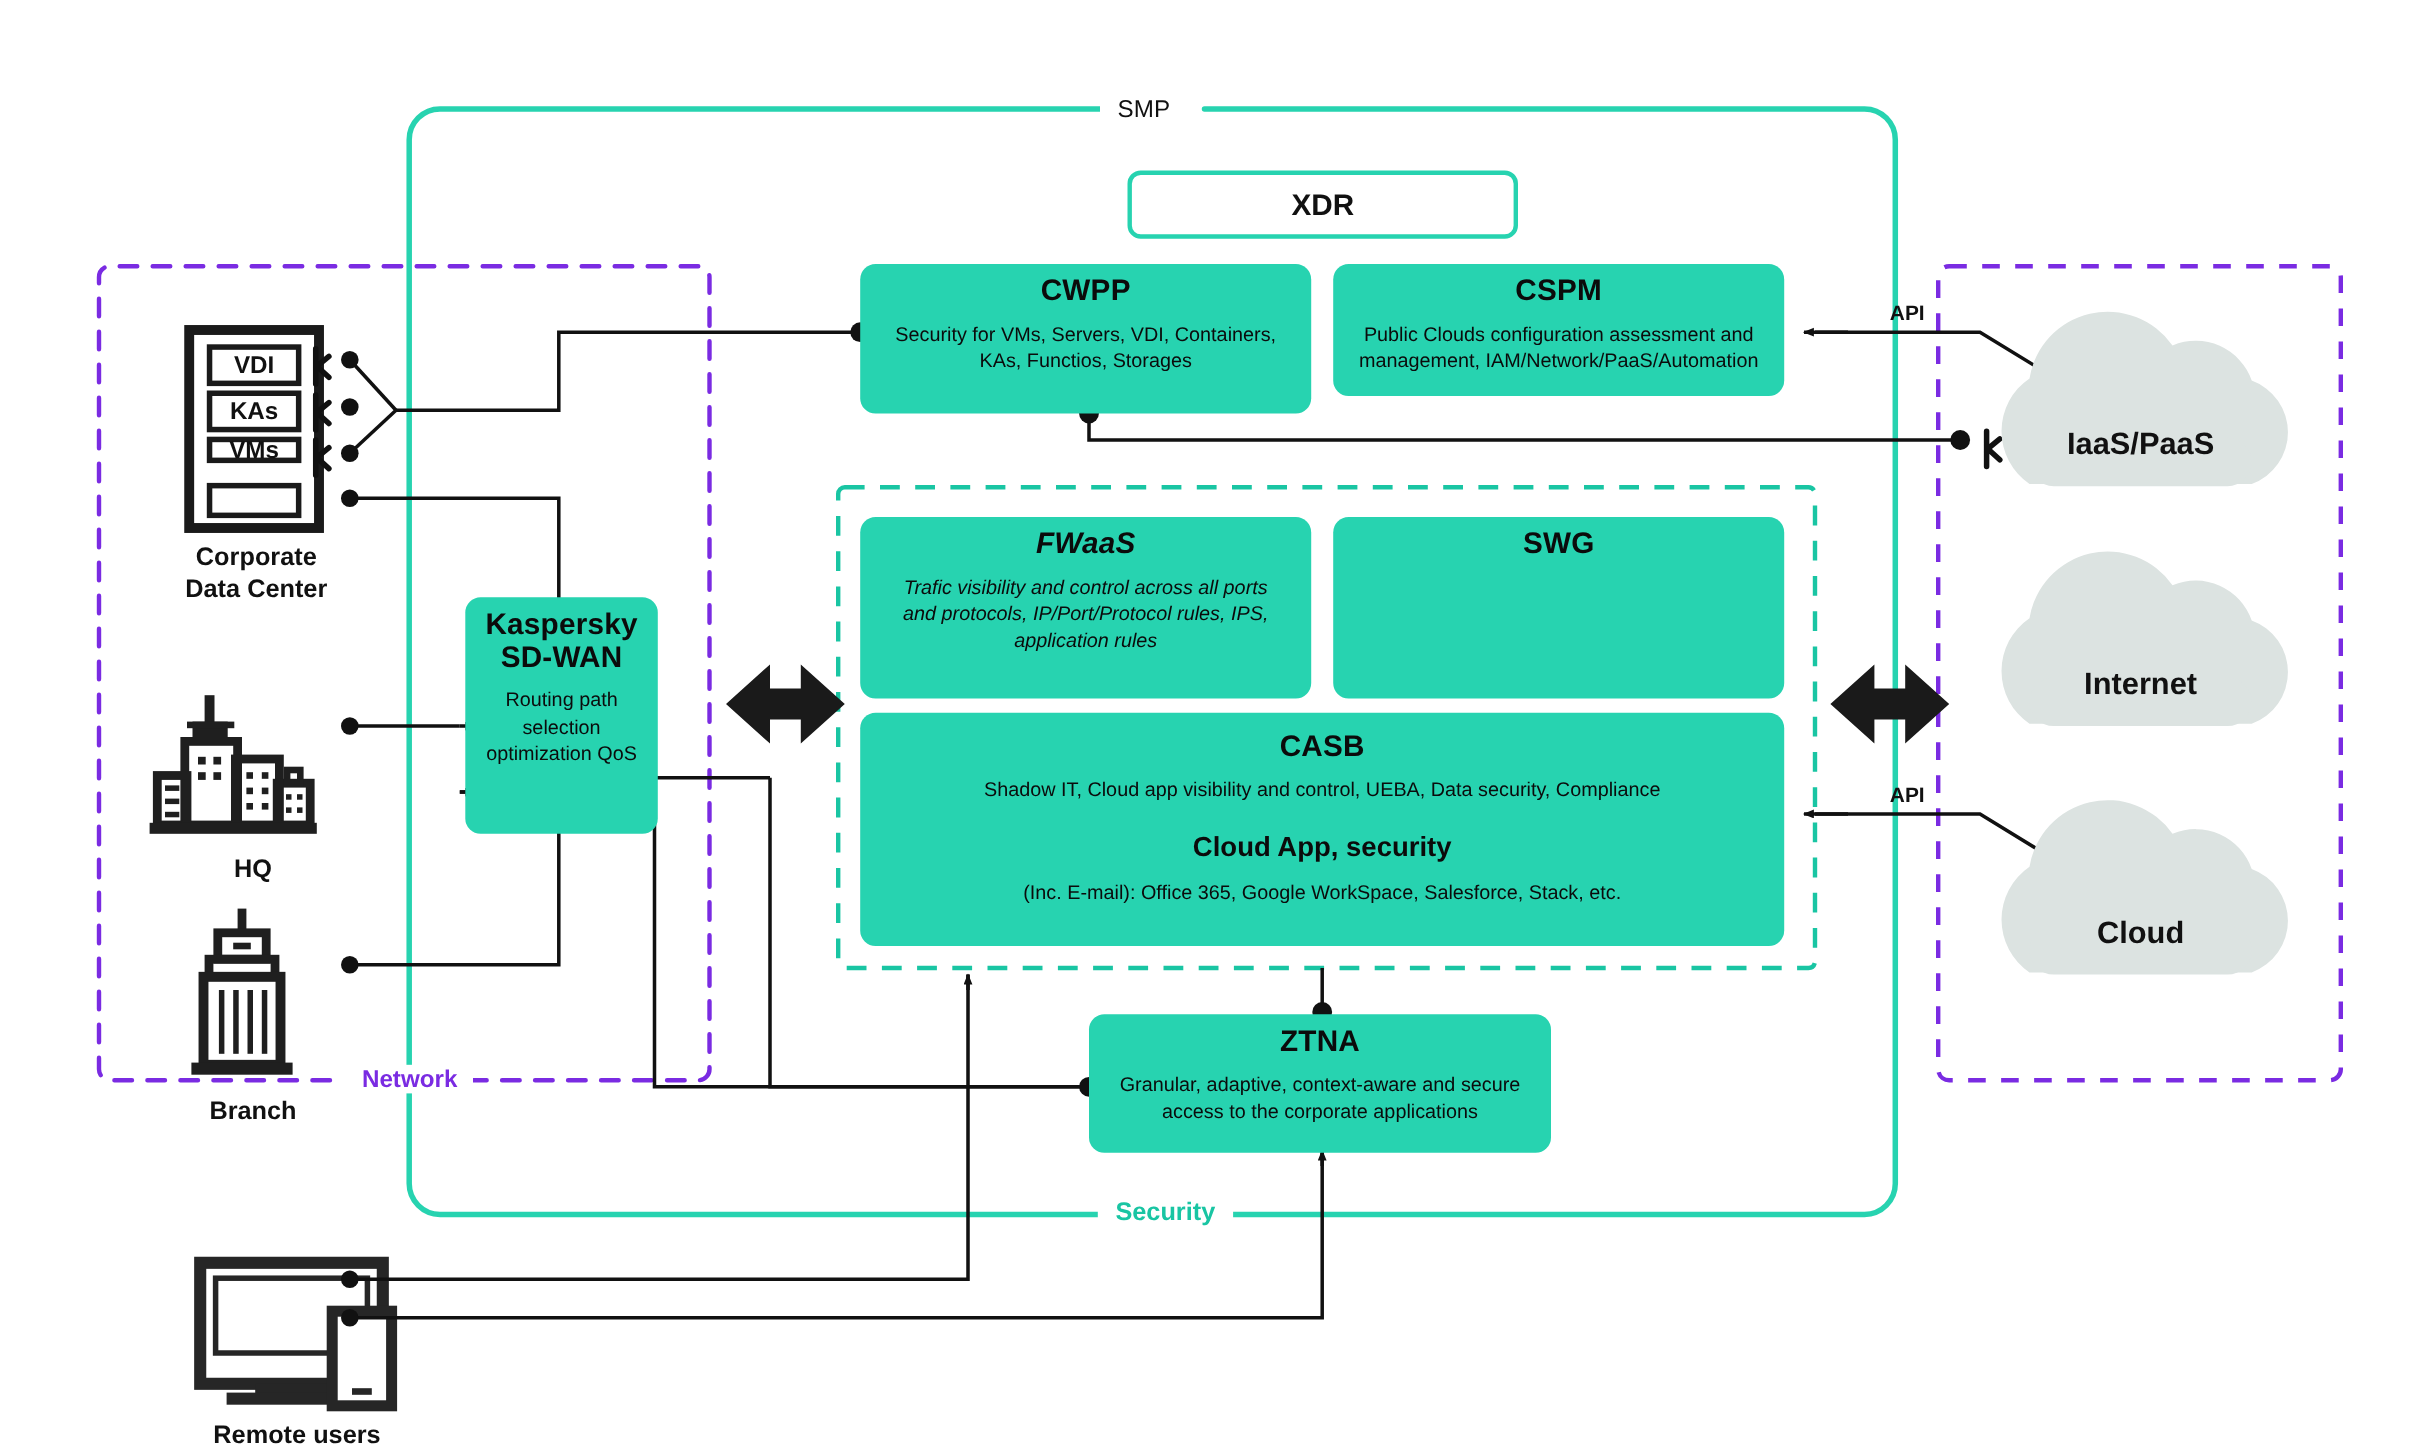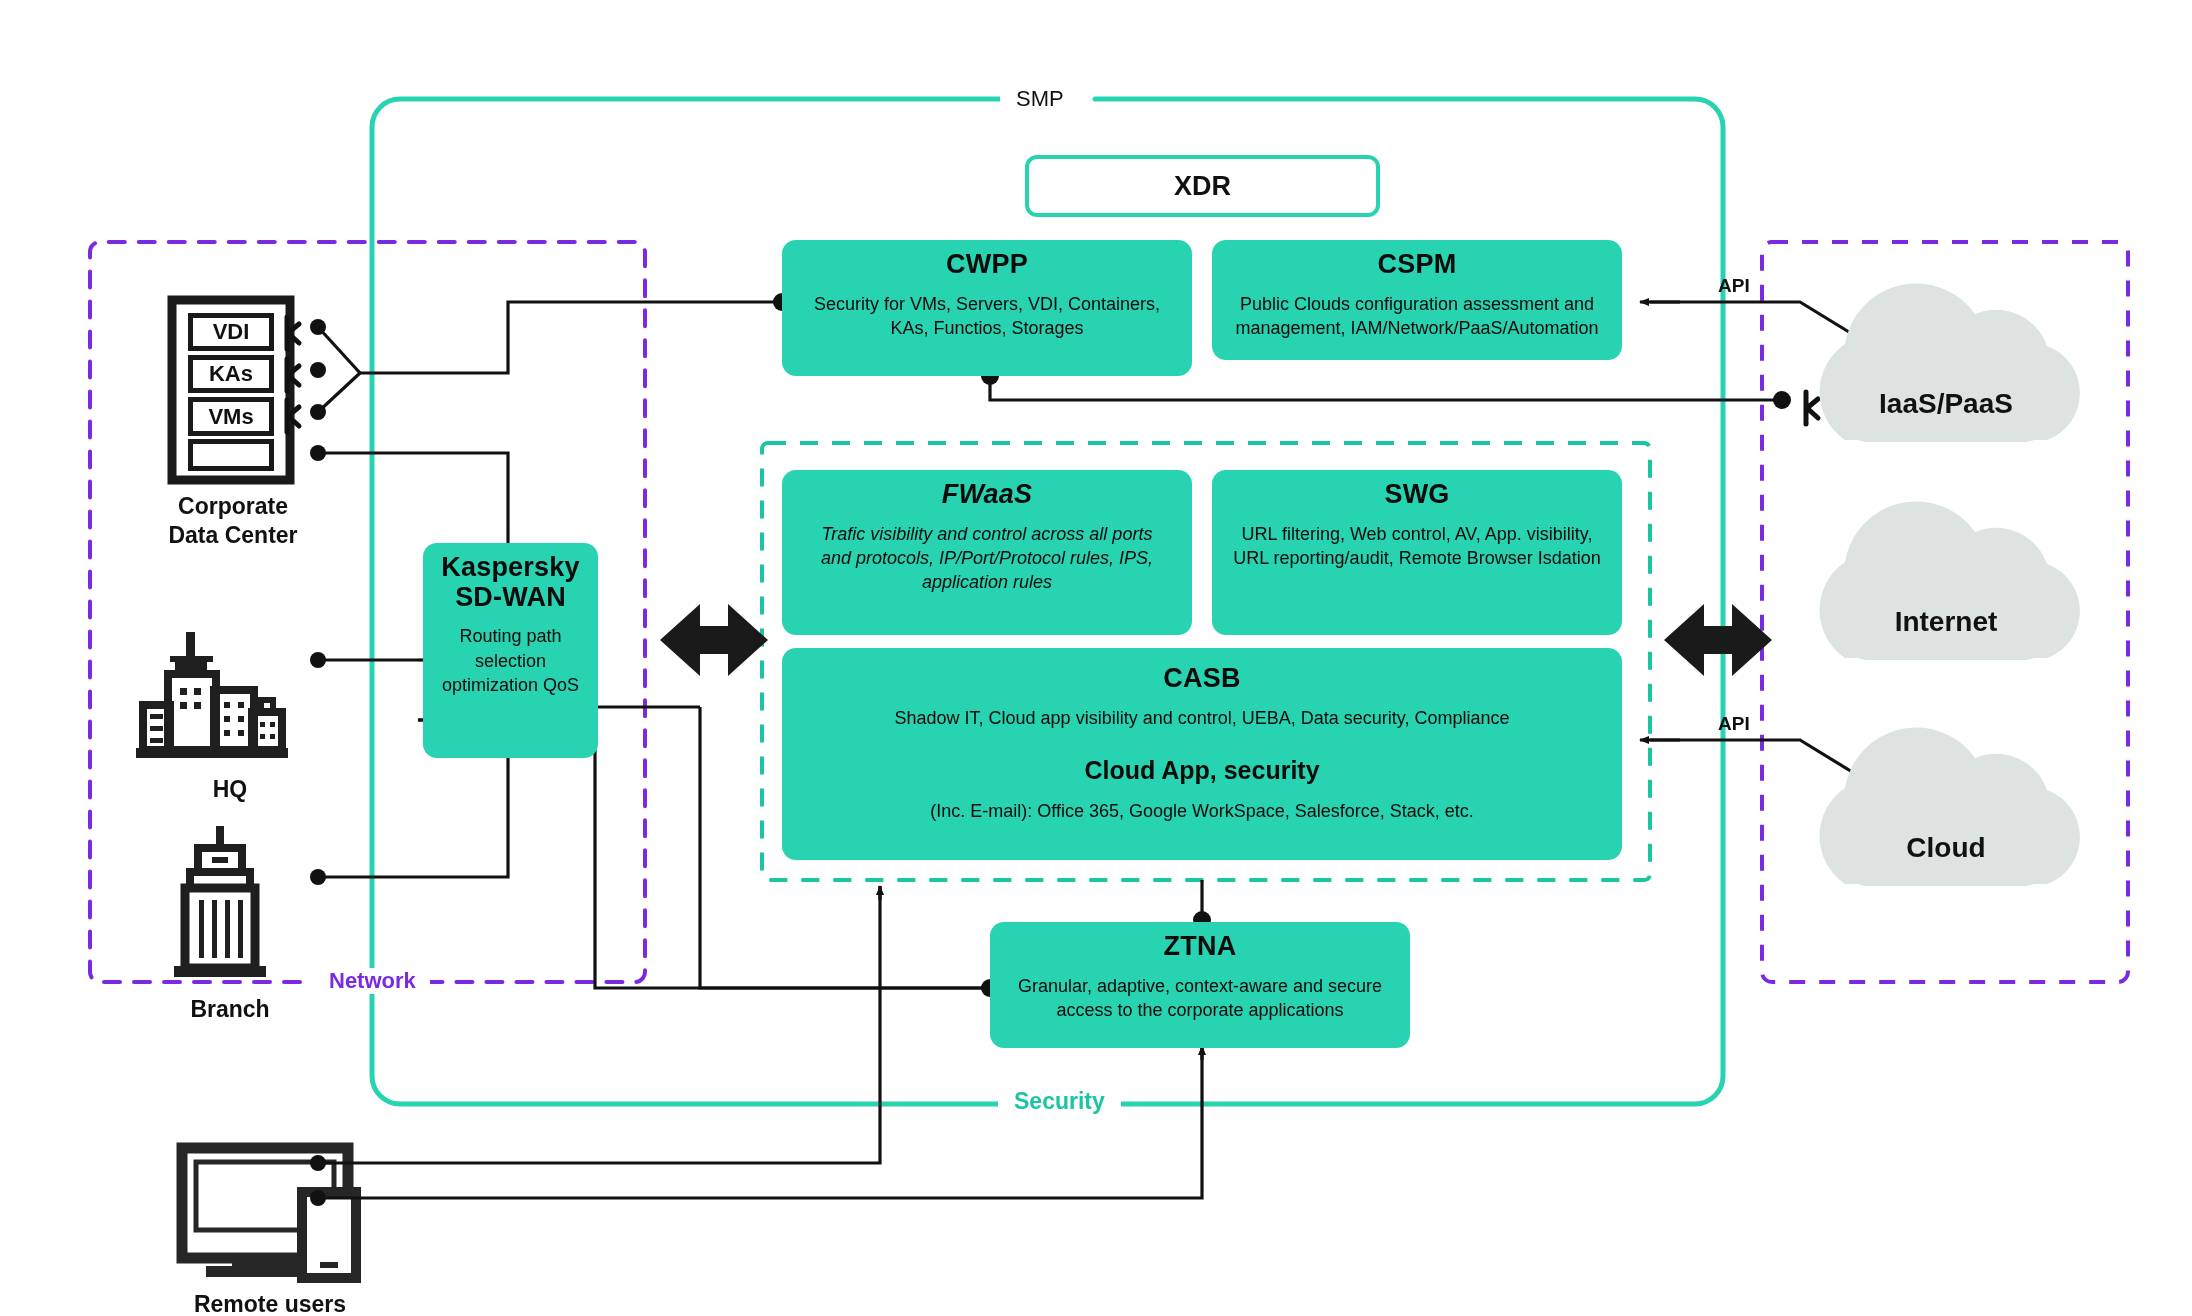--- a/index.html
+++ b/index.html
@@ -215,21 +215,21 @@
     </g>
     <g fill="#DCE3E1">
       <path d="M1845 884 a58 58 0 0 1 0 -96 a72 72 0 0 1 130 -30 a54 54 0 0 1 72 32
                a50 50 0 0 1 0 94 Z"></path>
       <rect x="1845" y="842" width="202" height="44" rx="22"></rect>
     </g>
   </svg>
 
   <div class="bay abs" style="left:188px;top:313px;width:86px;height:38px;">VDI</div>
   <div class="bay abs" style="left:188px;top:355px;width:86px;height:38px;">KAs</div>
-  <div class="bay abs" style="left:188px;top:397px;width:86px;height:39px;text-align:center;">VMs</div>
+  <div class="bay abs" style="left:188px;top:397px;width:86px;height:24px;text-align:center;">VMs</div>
   <div class="bay abs" style="left:188px;top:439px;width:86px;height:32px;"></div>
 
   <div class="ep-label" style="left:110px;top:492px;width:246px;">
     <span>Corporate</span><br>
     <span>Data Center</span>
   </div>
   <div class="ep-label" style="left:140px;top:775px;width:180px;">HQ</div>
   <div class="ep-label" style="left:130px;top:995px;width:200px;">Branch</div>
   <div class="ep-label" style="left:120px;top:1290px;width:300px;">Remote users</div>
 
@@ -261,21 +261,20 @@
     <div class="d" style="max-width:380px;">Public Clouds configuration assessment and management, IAM/Network/PaaS/Automation</div>
   </div>
 
   <div class="card abs" style="left:782px;top:470px;width:410px;height:165px;font-style:italic;">
     <div class="t">FWaaS</div>
     <div class="d" style="max-width:350px;">Trafic visibility and control across all ports and protocols, IP/Port/Protocol rules, IPS, application rules</div>
   </div>
 
   <div class="card abs" style="left:1212px;top:470px;width:410px;height:165px;">
     <div class="t">SWG</div>
-    <div class="d" style="max-width:380px;">URL filtering, Web control, AV, App. visibility, URL reporting/audit, Remote Browser Isdation</div>
   </div>
 
   <div class="card abs" style="left:782px;top:648px;width:840px;height:212px;justify-content:flex-start;padding-top:16px;">
     <div class="t">CASB</div>
     <div class="d">Shadow IT, Cloud app visibility and control, UEBA, Data security, Compliance</div>
     <div class="t2">Cloud App, security</div>
     <div class="d2">(Inc. E-mail): Office 365, Google WorkSpace, Salesforce, Stack, etc.</div>
   </div>
 
   <div class="card abs" style="left:990px;top:922px;width:420px;height:126px;">

